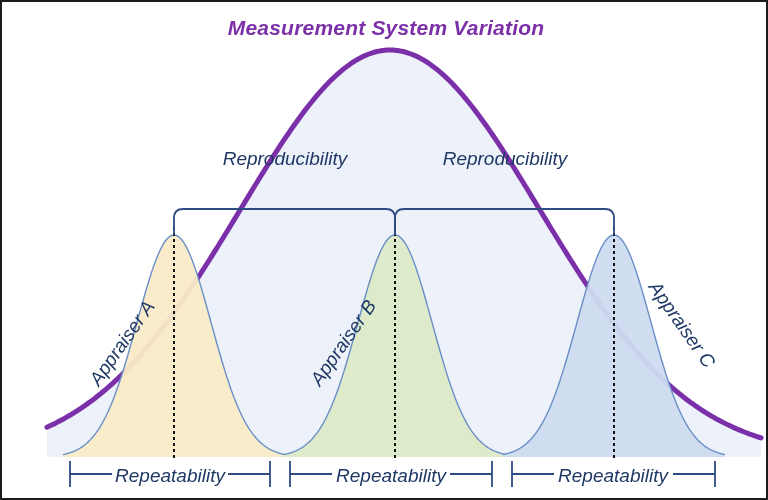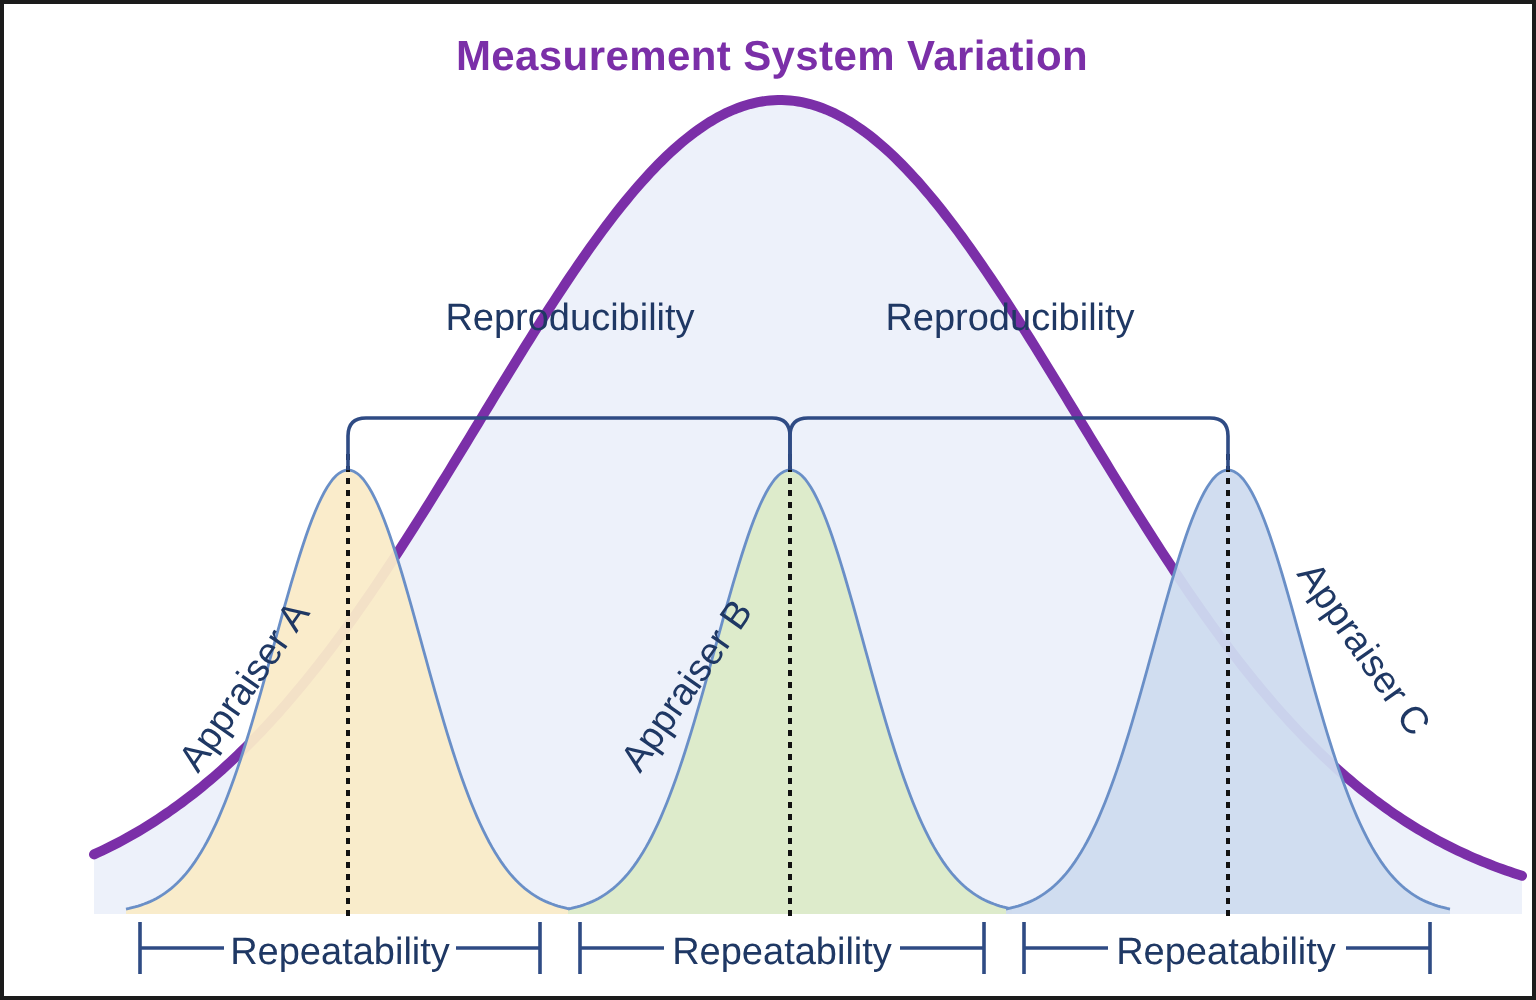--- a/index.html
+++ b/index.html
@@ -11,20 +11,21 @@
     font-family: "Liberation Sans", sans-serif;
   }
   #figure {
     position: relative;
     width: 768px;
     height: 500px;
     background: #ffffff;
     border: 2px solid #1b1b1b;
     box-sizing: border-box;
     overflow: hidden;
+    font-style: italic;
   }
   #chart-svg {
     position: absolute;
     left: 0;
     top: 0;
     width: 768px;
     height: 500px;
     display: block;
   }
   .title-text {

